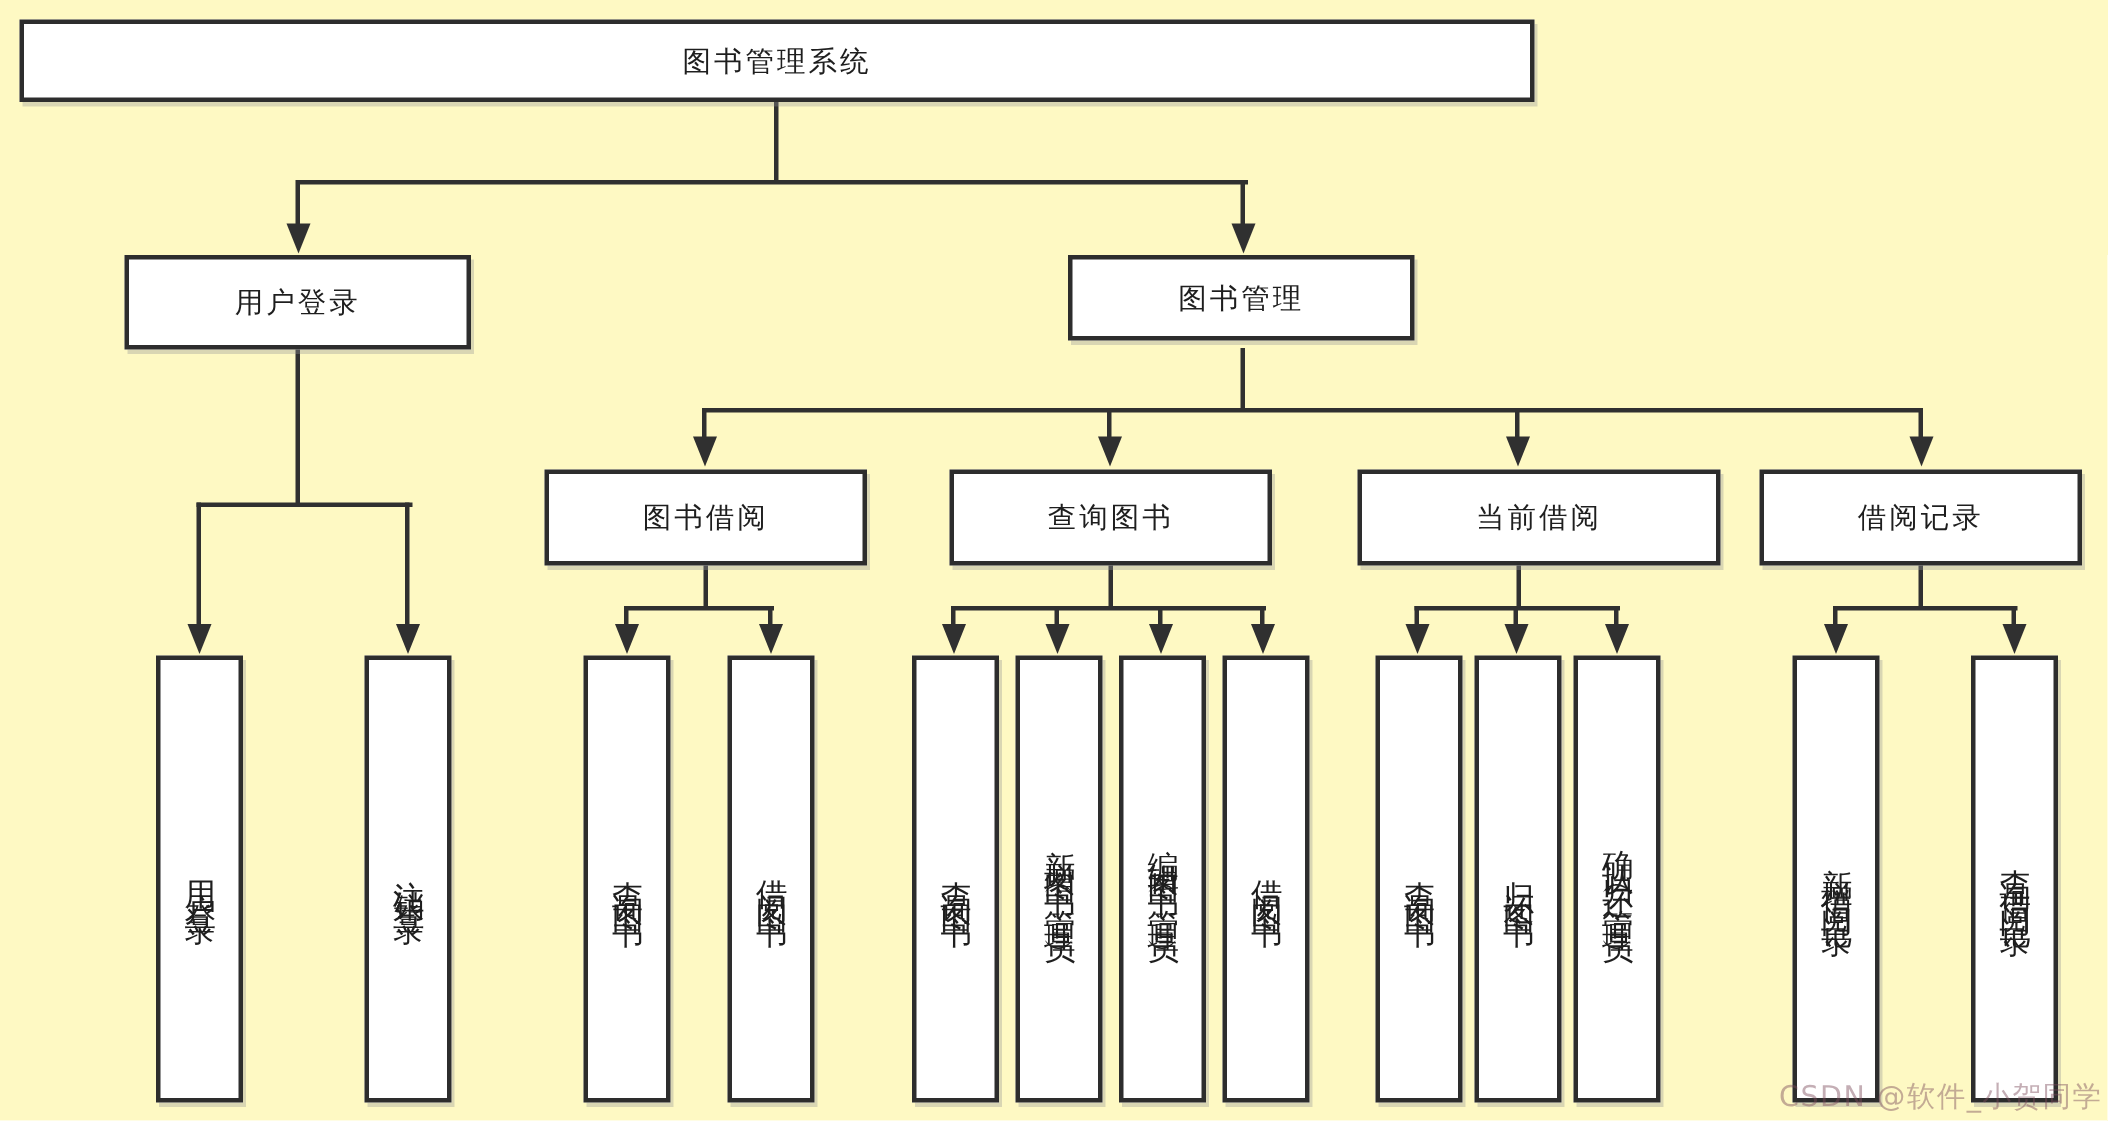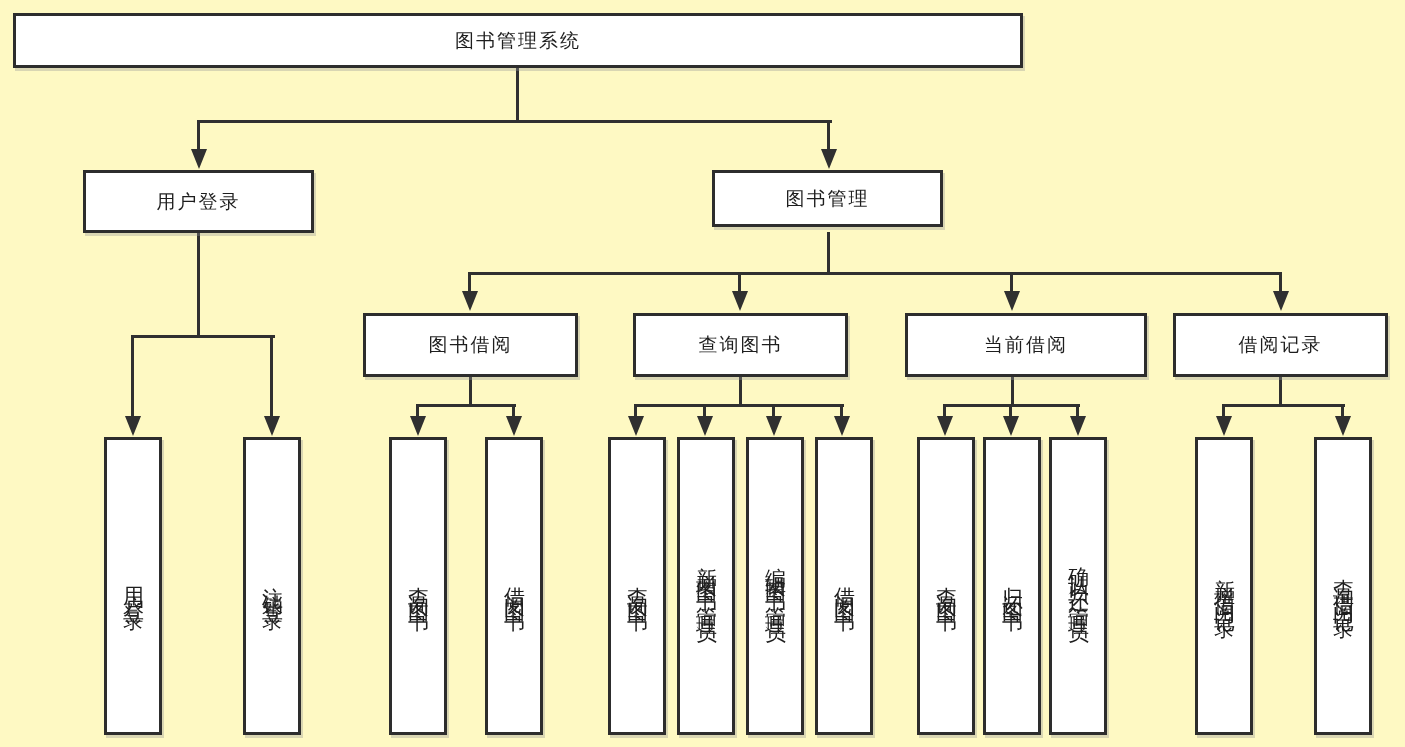--- a/index.html
+++ b/index.html
@@ -120,14 +120,15 @@
   <div class="vnode" style="left:746px;">编辑图书（管理员）</div>
   <div class="vnode" style="left:815px;">借阅图书</div>
 
   <div class="vnode" style="left:917px;">查询图书</div>
   <div class="vnode" style="left:983px;">归还图书</div>
   <div class="vnode" style="left:1049px;">确认归还（管理员）</div>
 
   <div class="vnode" style="left:1195px;">新增借阅记录</div>
   <div class="vnode" style="left:1314px;">查询借阅记录</div>
 
+  <div class="watermark" style="left:1186px;top:718px;">CSDN @软件_小贺同学</div>
 
 </div>
 
 </body></html>

